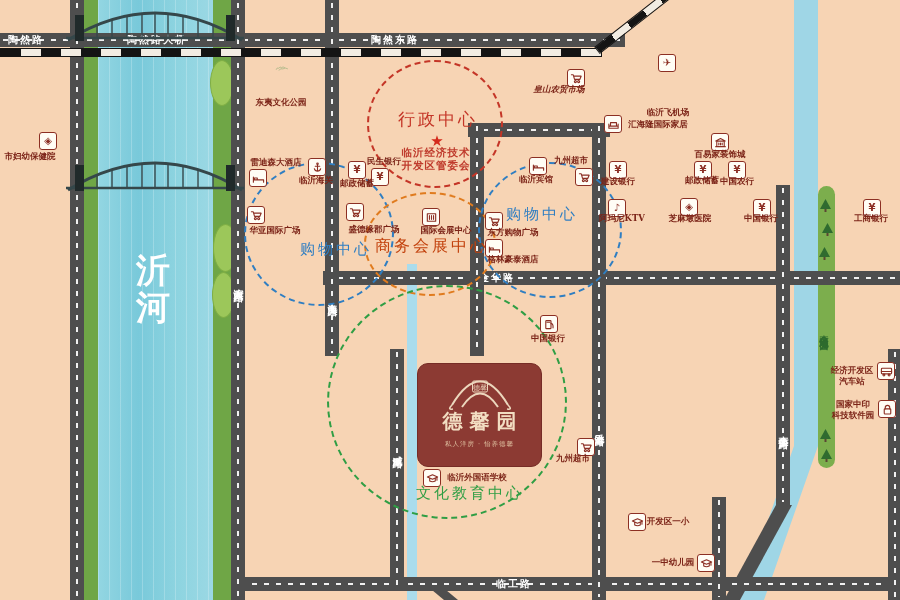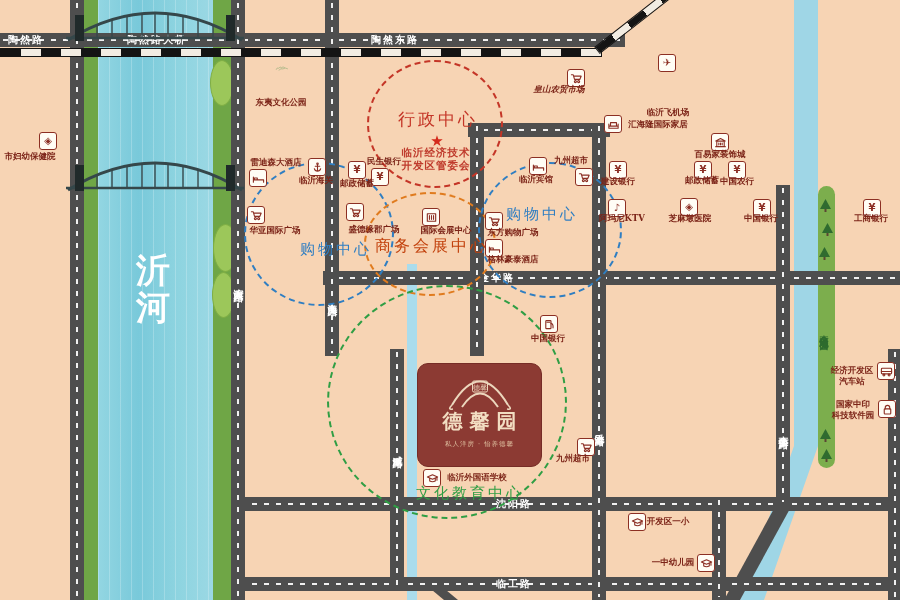--- a/index.html
+++ b/index.html
@@ -119,24 +119,20 @@
 
 <div class="road h" style="left: 0px; top: 33px; width: 625px;">
       <span class="cl"></span>
       <span class="rlabel" style="left: 26px; text-align: right;">陶然路</span>
       <span class="rlabel" style="left: 157px;">陶然路大桥</span>
       <span class="rlabel" style="left: 395px;">陶然东路</span>
     </div>
     <div class="road h" style="left: 323px; top: 271px; width: 577px;">
       <span class="cl"></span>
       <span class="rlabel" style="left: 174px;">金华路</span>
-    </div>
-    <div class="road h" style="left: 237px; top: 497px; width: 663px;">
-      <span class="cl"></span>
-      <span class="rlabel" style="left: 277px;">沈阳路</span>
     </div>
     <div class="road h" style="left: 237px; top: 577px; width: 663px;">
       <span class="cl"></span>
       <span class="rlabel" style="left: 277px;">临工路</span>
     </div>
     <div class="road h" style="left: 468px; top: 123px; width: 142px;">
       <span class="cl"></span>
     </div>
     <div class="road v" style="left: 70px; top: 0px; height: 600px;">
       <span class="cl"></span>

